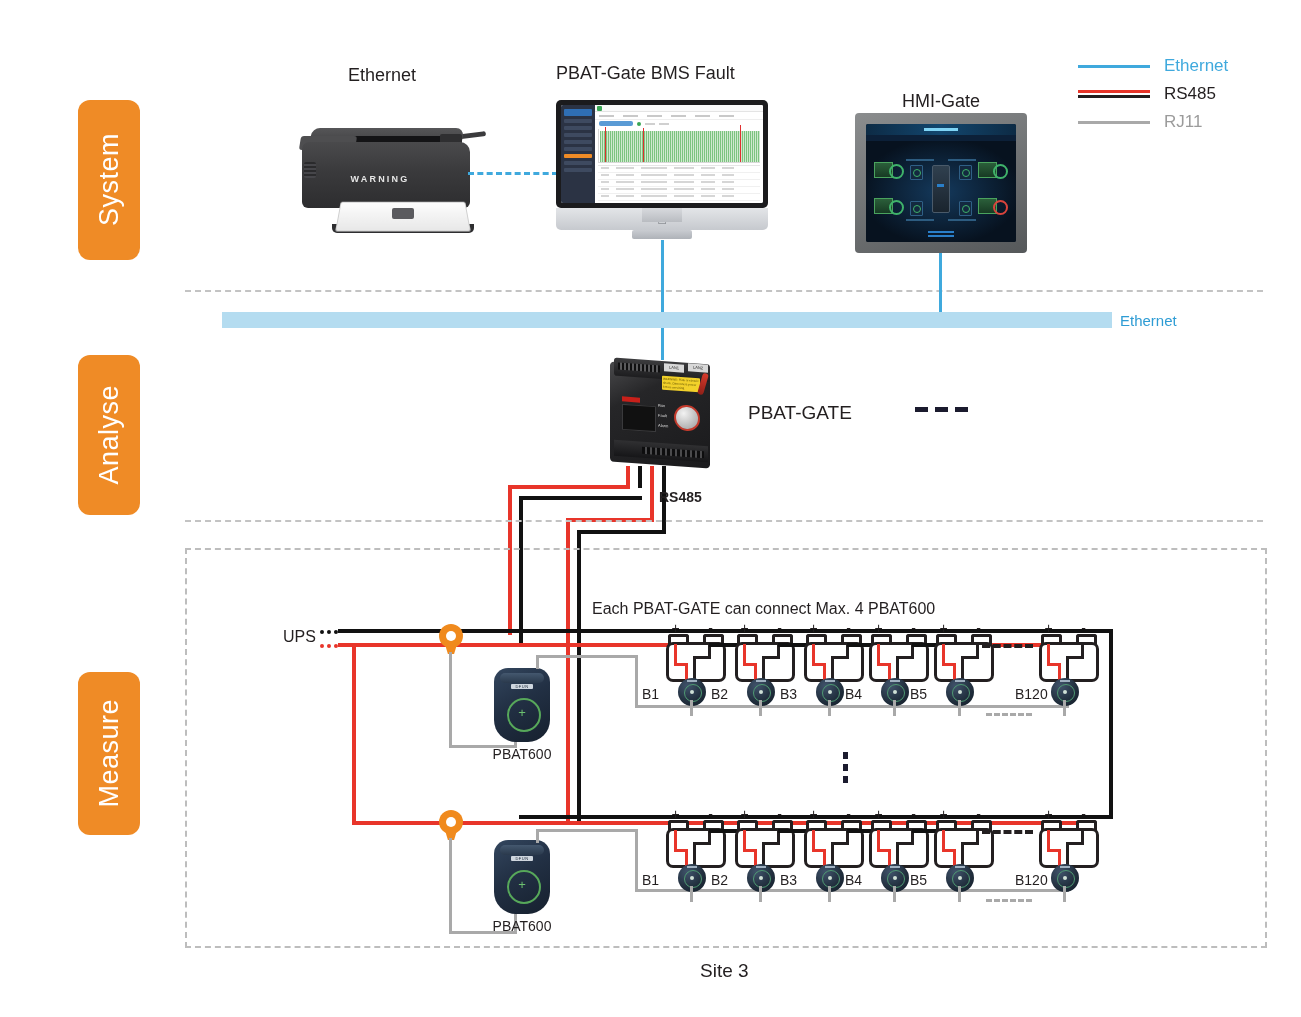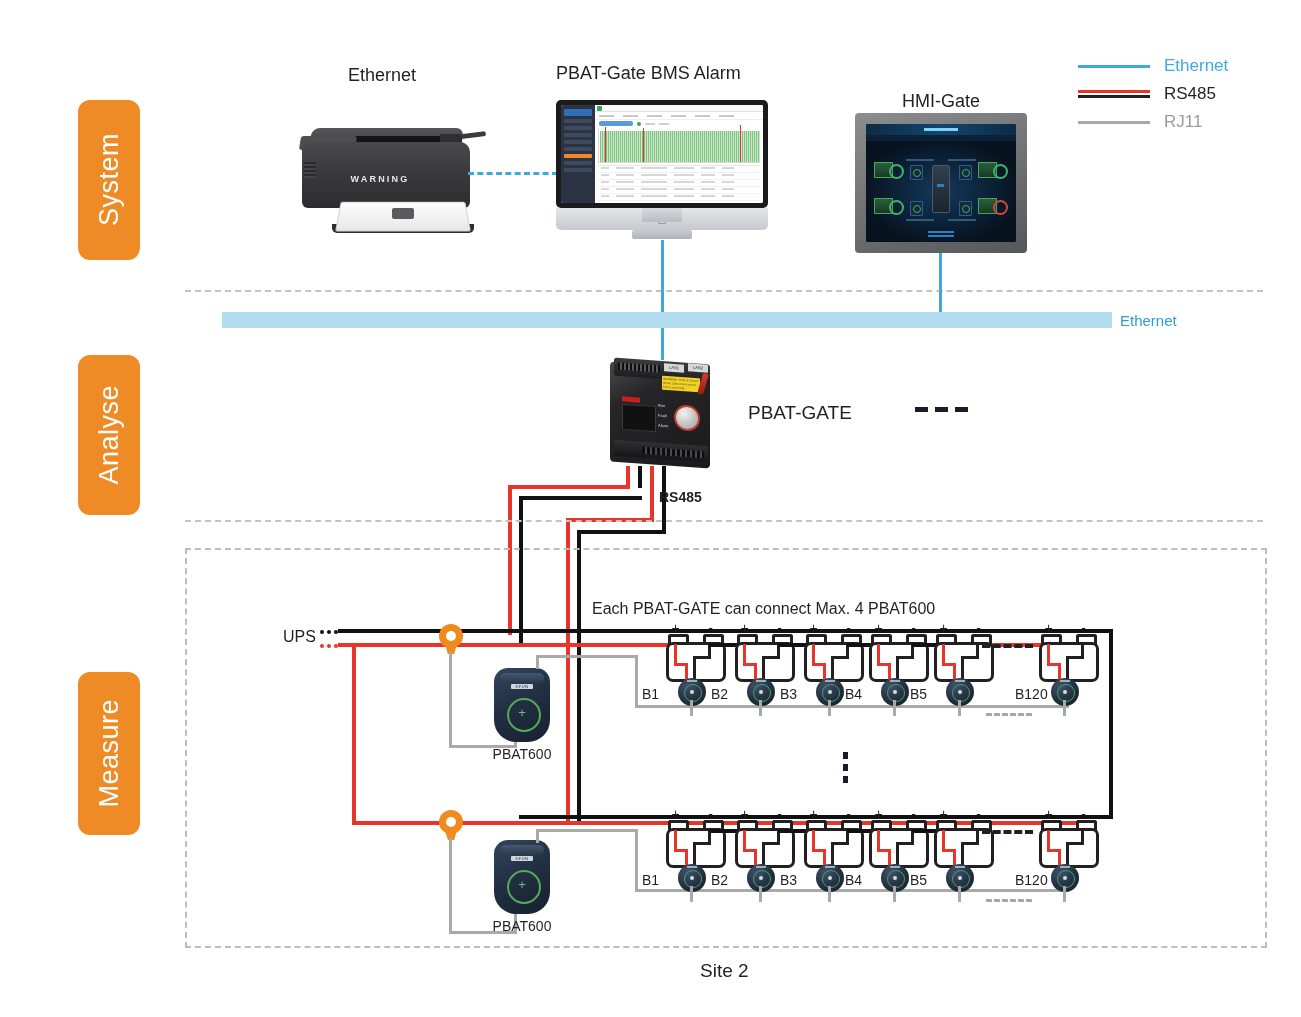--- a/index.html
+++ b/index.html
@@ -261,21 +261,21 @@
   </div>
   <div class="lg-row">
     <span class="lg-key">
       <i class="lg-line" style="top:5px;height:3px;background:#a9a9a9;"></i>
     </span>
     <span class="lg-txt" style="color:#9b9b9b;">RJ11</span>
   </div>
 </div>
 
 <div class="hd" style="left:348px;top:65px;">Ethernet</div>
-<div class="hd" style="left:556px;top:63px;">PBAT-Gate BMS Alarm</div>
+<div class="hd" style="left:556px;top:63px;">PBAT-Gate BMS Fault</div>
 <div class="hd" style="left:902px;top:91px;">HMI-Gate</div>
 
 <div class="printer">
   <div class="pr-arm"></div>
   <div class="pr-top"></div>
   <div class="pr-slot"></div>
   <div class="pr-tray"></div>
   <div class="pr-btns"></div>
   <div class="pr-body"></div>
   <div class="pr-vent"></div>
@@ -473,21 +473,21 @@
 <div class="w wr" style="left:566px;top:518px;width:88px;height:4px;"></div>
 <div class="w wk" style="left:577px;top:530px;width:89px;height:4px;"></div>
 <div class="w wr" style="left:566px;top:518px;width:4px;height:305px;"></div>
 <div class="w wk" style="left:577px;top:530px;width:4px;height:293px;"></div>
 
 <div class="hd" style="left:659px;top:489px;font-size:14px;font-weight:bold;">RS485</div>
 
 <div class="dsep" style="left:185px;top:520px;width:1078px;"></div>
 
 <div class="sitebox"></div>
-<div class="hd" style="left:700px;top:960px;font-size:19px;">Site 2</div>
+<div class="hd" style="left:700px;top:960px;font-size:19px;">Site 3</div>
 <div class="note" style="left:592px;top:600px;">Each PBAT-GATE can connect Max. 4 PBAT600</div>
 
 <div class="hd" style="left:283px;top:628px;font-size:16px;">UPS</div>
 <div class="dashline" style="left:320px;top:630px;width:18px;border-top:4px dotted #111;"></div>
 <div class="dashline" style="left:320px;top:644px;width:18px;border-top:4px dotted #e8352a;"></div>
 
 <div class="w wk" style="left:338px;top:629px;width:775px;height:4px;"></div>
 
 <div class="w wr" style="left:338px;top:643px;width:744px;height:4px;"></div>
 

